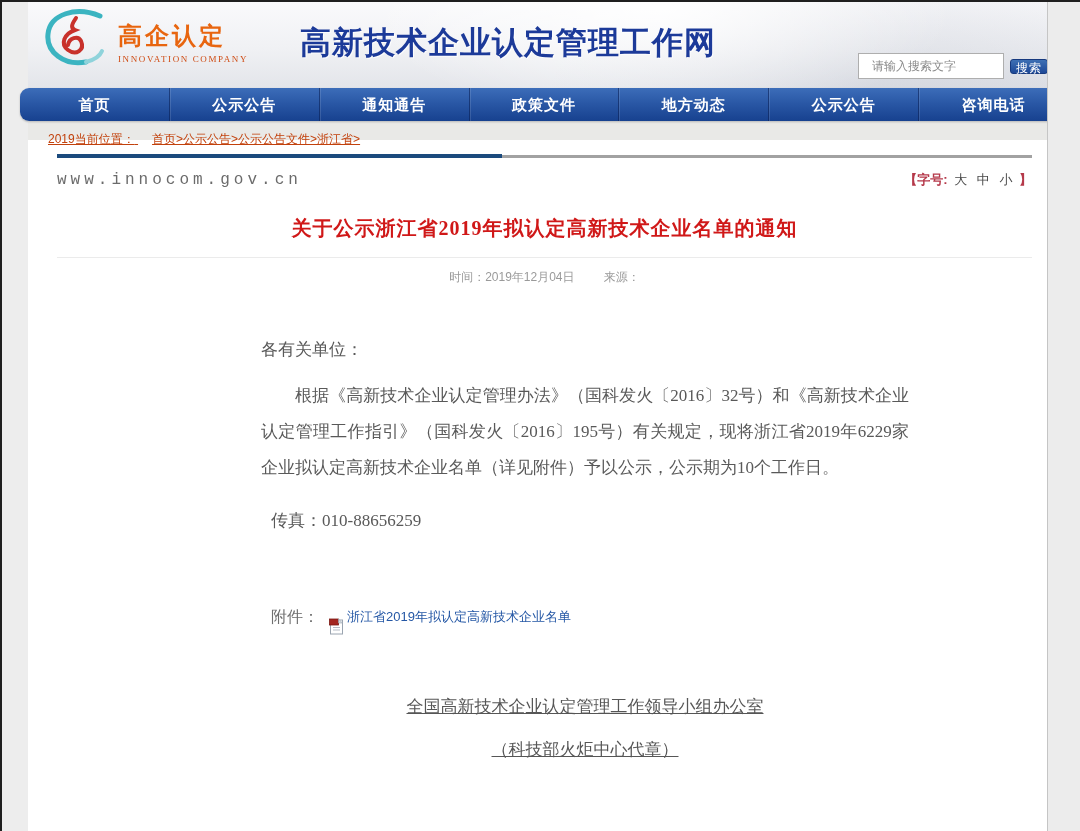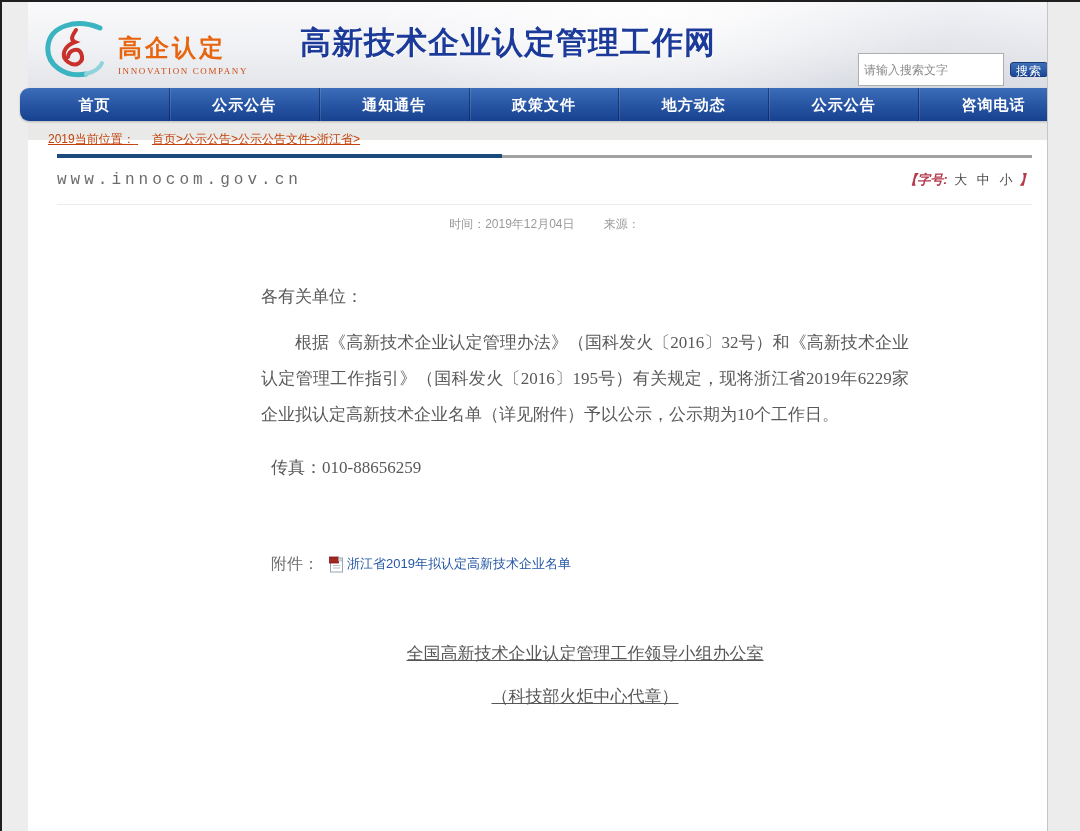--- a/index.html
+++ b/index.html
@@ -19,35 +19,35 @@
 
   
   .header {
     position:relative; height:88px;
     background:
       radial-gradient(ellipse 420px 160px at 62% 10%, rgba(255,255,255,0.9), rgba(255,255,255,0) 70%),
       radial-gradient(ellipse 500px 220px at 85% 120%, rgba(200,204,214,0.55), rgba(200,204,214,0) 70%),
       linear-gradient(180deg,#fafafc 0%, #f0f1f4 55%, #e3e5ea 100%);
     overflow:hidden;
   }
-  .logo { position:absolute; left:14px; top:20px; display:flex; align-items:center; }
+  .logo { position:absolute; left:14px; top:8px; display:flex; align-items:center; }
   .logo-swirl { width:74px; height:62px; }
   .logo-text-block { margin-left:2px; margin-top:6px; }
   .logo-cn { font-size:24px; font-weight:bold; color:#e8650f; letter-spacing:3px; font-family:"Liberation Serif", serif; }
   .logo-en { font-size:9px; color:#cf4b13; letter-spacing:1.6px; font-family:"Liberation Serif", serif; margin-top:2px; }
   .site-title {
     position:absolute; left:0; right:60px; top:22px; text-align:center;
     font-size:31px; font-weight:bold; color:#1c3a99; letter-spacing:1px;
     font-family:"Liberation Serif", serif;
     text-shadow:1px 1px 0 rgba(255,255,255,0.8);
   }
   .search-box { position:absolute; right:0px; top:53px; display:flex; align-items:center; }
   .search-input {
-    width:146px; height:33px; border:1px solid #aeaeae; background:#fff;
-    font-size:12px; color:#555; padding:0 5px; outline:none;
+    width:146px; height:26px; border:1px solid #aeaeae; background:#fff;
+    font-size:12px; color:#555; padding:0 13px; outline:none;
   }
   .search-input::placeholder { color:#8a8a8a; }
   .search-btn {
     margin-left:6px; width:38px; height:15px; border:1px solid #16397e; border-radius:3px;
     background:linear-gradient(180deg,#3e70b4 0%, #1d4897 100%);
     color:#fff; font-size:12px; cursor:pointer; letter-spacing:1px;
   }
 
   
   .navbar {
@@ -71,40 +71,40 @@
 
   
   .content { padding:14px 16px 0 29px; }
   .rule-row { display:flex; align-items:center; height:4px; }
   .rule-navy { width:445px; height:4px; background:#1b4a7d; }
   .rule-gray { flex:1; height:3px; background:#a2a2a2; }
 
   .url-row { display:flex; justify-content:space-between; align-items:flex-end; margin-top:7px; }
   .site-url { font-size:16px; color:#6b6b6b; letter-spacing:4px; font-family:"Liberation Mono", monospace; }
   .fontsize-widget { font-size:13px; margin-top:6px; }
-  .fs-bracket { color:#b5394a; font-weight:bold;font-style:italic; }
+  .fs-bracket { color:#b5394a; font-weight:bold; }
   .fs-link { color:#4a4a4a; margin:0 3px; cursor:pointer; }
 
   .article-title {
     margin-top:26px; text-align:center; font-size:20px; font-weight:bold; color:#d01818;
     font-family:"Liberation Serif", serif; letter-spacing:1px;
   }
   .title-divider { margin-top:15px; border-top:1px solid #ebebeb; }
   .meta-row { margin-top:11px; text-align:center; font-size:12px; color:#9a9a9a; }
   .meta-row .meta-source { margin-left:26px; }
 
   .article-body {
     margin:46px 0 0 204px; width:648px;
     font-family:"Liberation Serif", serif; color:#595959; font-size:17px; line-height:36px;
   }
   .salutation { }
   .paragraph { text-indent:2em; margin-top:10px; text-align:justify; }
   .fax-line { margin-top:17px; padding-left:10px; }
 
-  .attachment-row { margin-top:60px; display:flex; align-items:center; padding-left:10px; }
+  .attachment-row { margin-top:60px; display:flex; align-items:flex-end; padding-left:10px; }
   .attachment-label { font-size:16px; color:#6e6e6e; }
   .attachment-icon { width:15px; height:17px; margin:0 3px 0 10px; }
   .attachment-link { font-size:13px; color:#2457a5; font-family:"Liberation Sans", sans-serif; cursor:pointer; text-decoration:none; }
 
   .signature-block { margin-top:52px; text-align:center; }
   .sig-line { margin-top:3px; line-height:40px; color:#565656;text-decoration:underline; }
 </style>
 </head>
 <body>
 
@@ -159,20 +159,21 @@
       <span class="site-url">www.innocom.gov.cn</span>
       <span class="fontsize-widget">
         <span class="fs-bracket">【字号:</span>
         <span class="fs-link">大</span>
         <span class="fs-link">中</span>
         <span class="fs-link">小</span>
         <span class="fs-bracket">】</span>
       </span>
     </div>
 
+    <div class="article-title">关于公示浙江省2019年拟认定高新技术企业名单的通知</div>
     <div class="title-divider"></div>
 
     <div class="meta-row">
       <span class="meta-time">时间：2019年12月04日</span>
       <span class="meta-source">来源：</span>
     </div>
 
     <div class="article-body">
       <div class="salutation">各有关单位：</div>
       <div class="paragraph">根据《高新技术企业认定管理办法》（国科发火〔2016〕32号）和《高新技术企业认定管理工作指引》（国科发火〔2016〕195号）有关规定，现将浙江省2019年6229家企业拟认定高新技术企业名单（详见附件）予以公示，公示期为10个工作日。</div>

